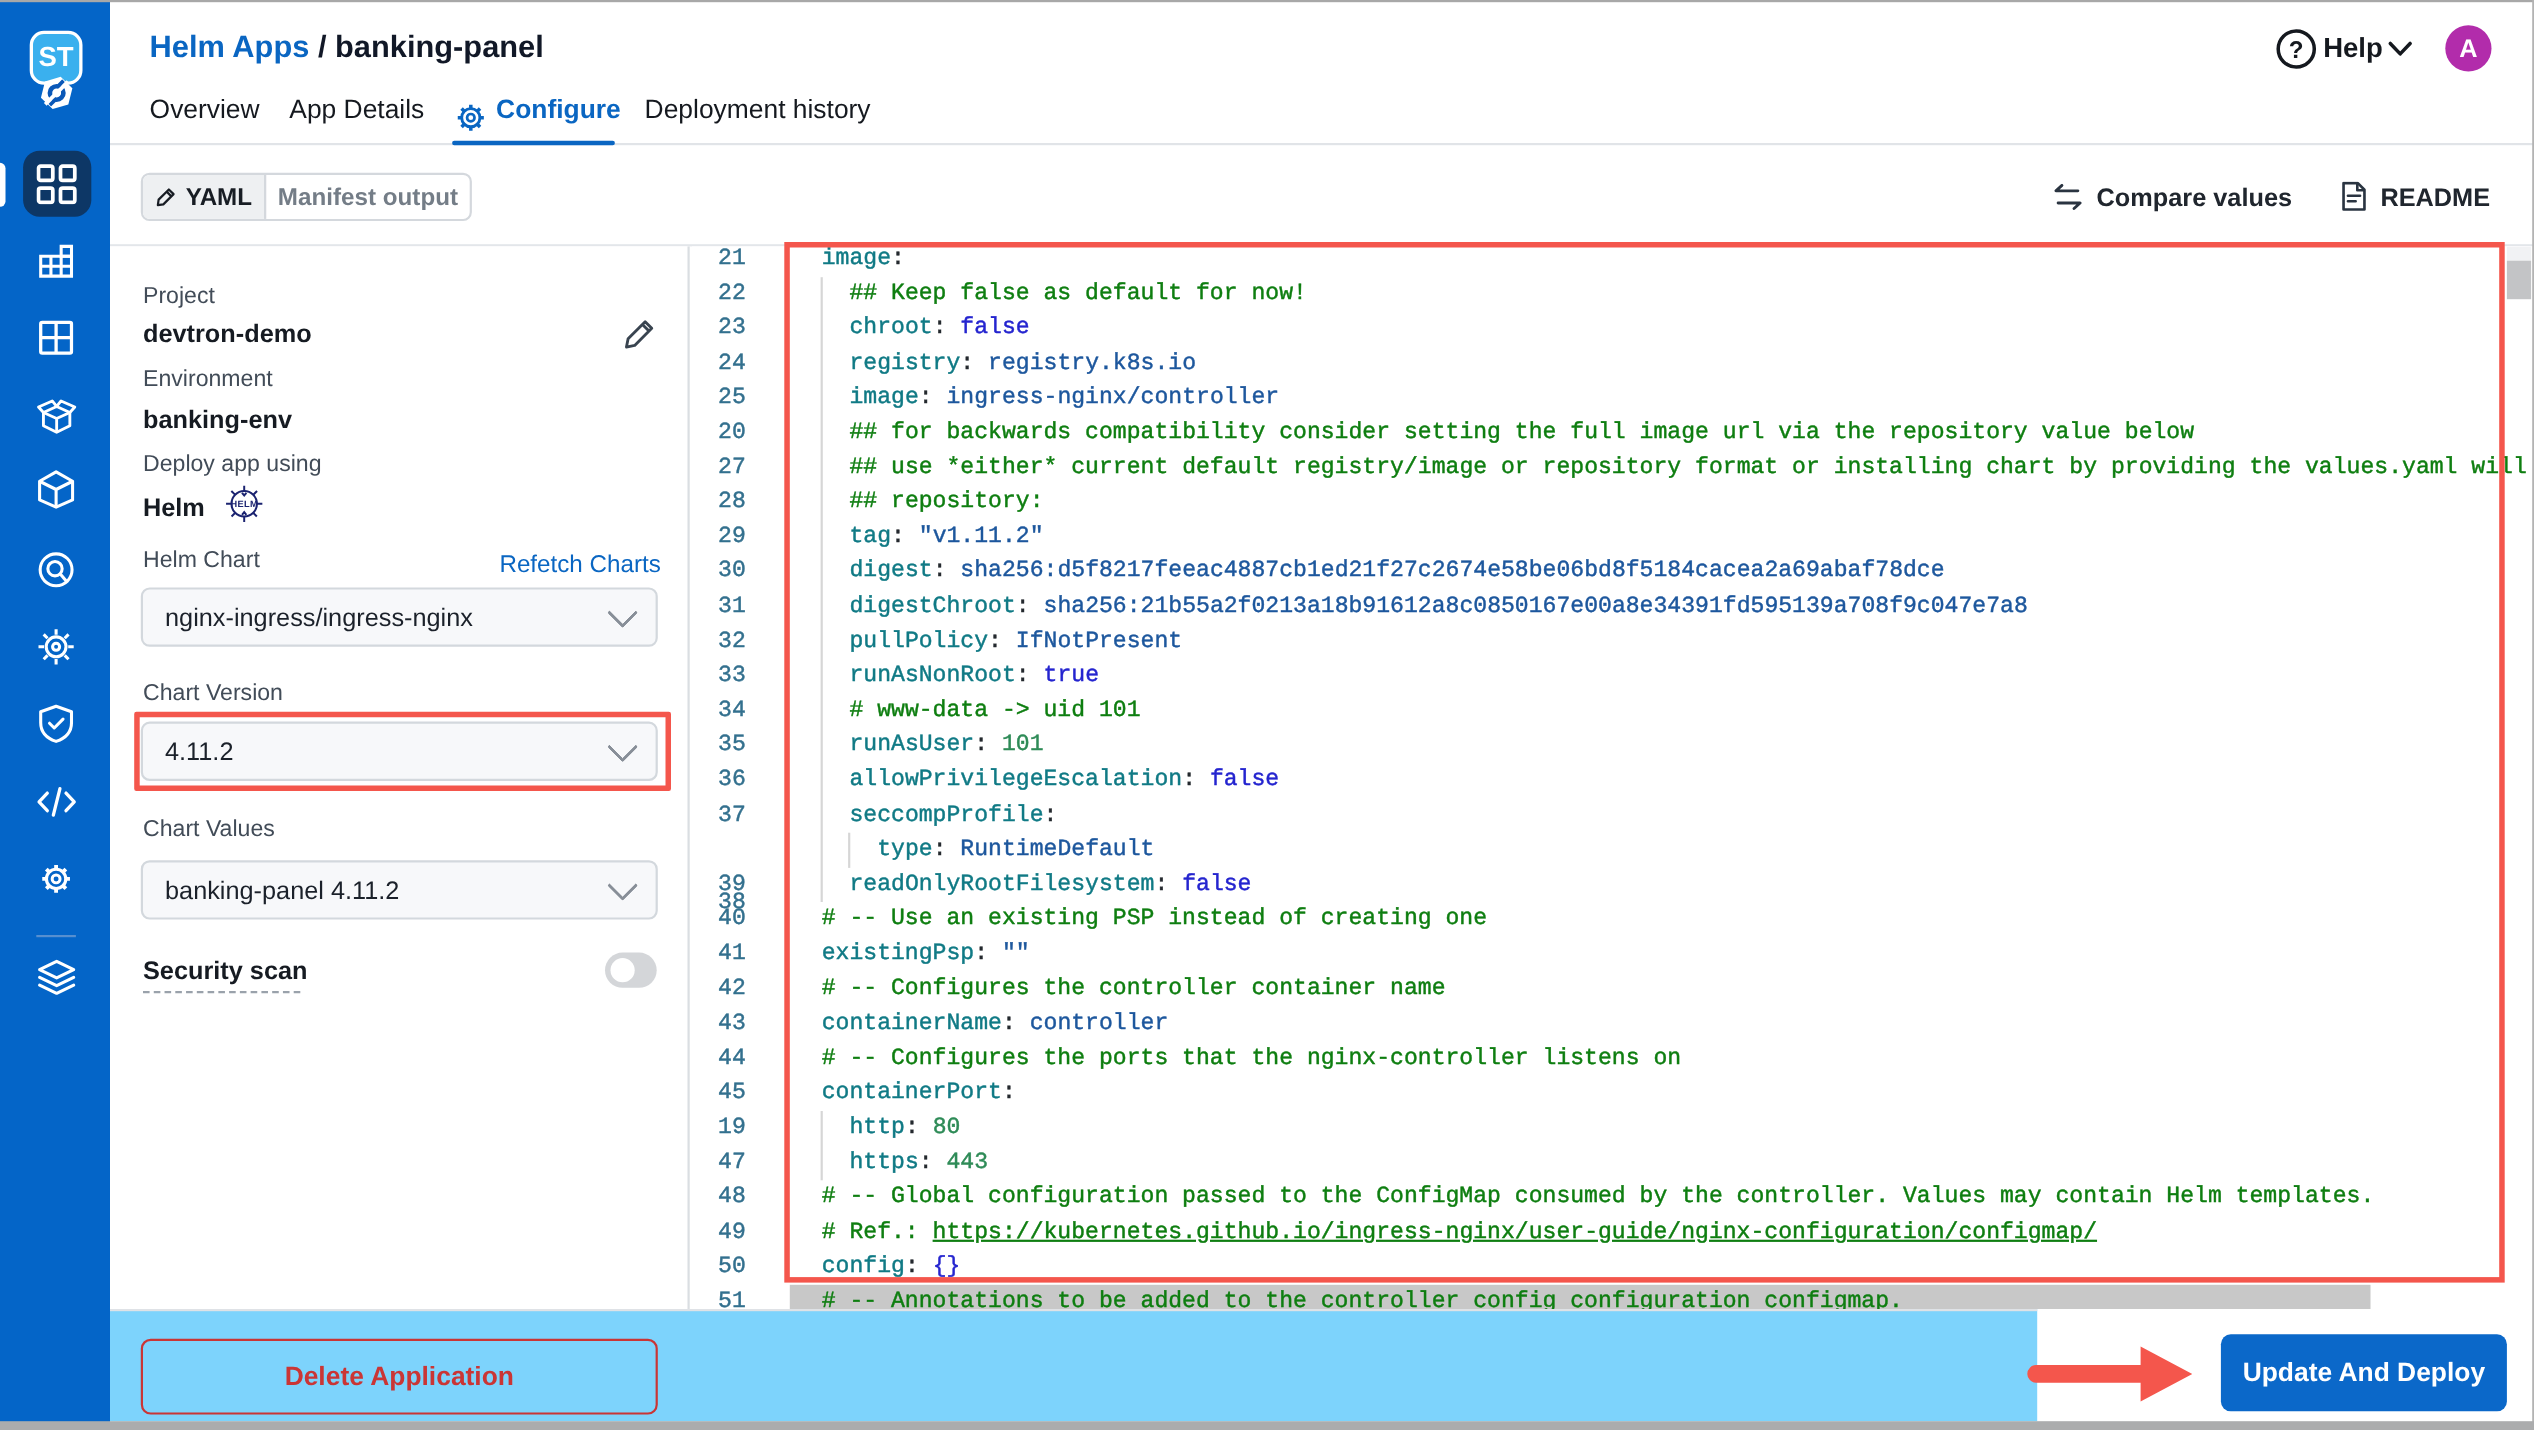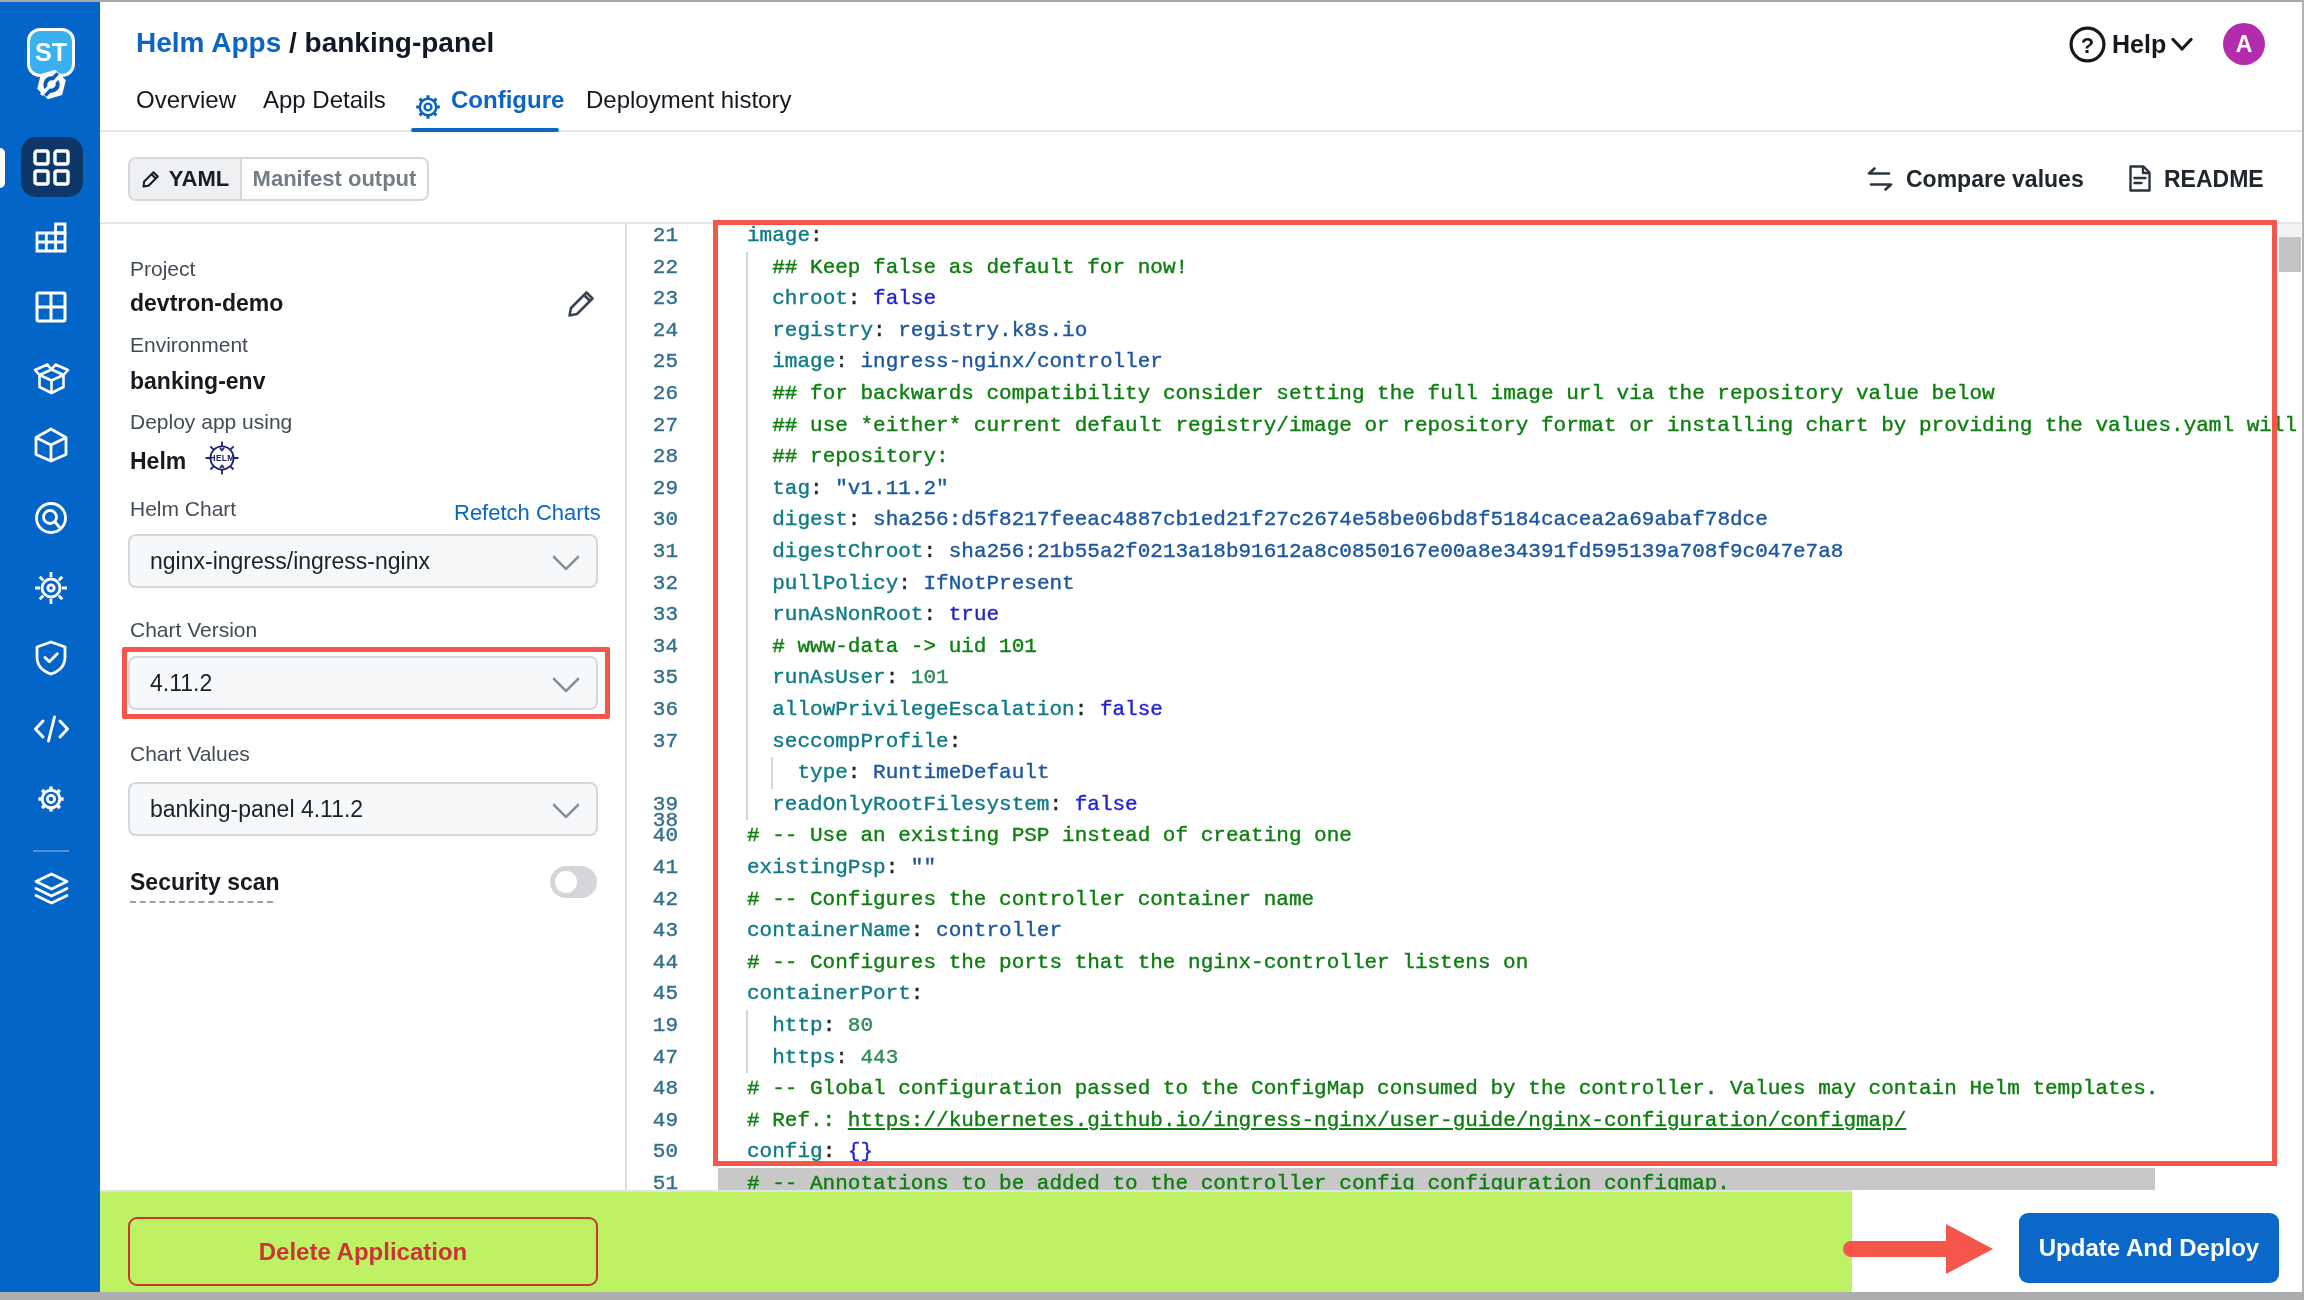--- a/index.html
+++ b/index.html
@@ -43,21 +43,21 @@
   .v { color:#1d579d; }
   .b { color:#2424cf; }
   .n { color:#2e8b57; }
   .guide { position:absolute; width:1.6px; background:#d6d6d6; }
   #sel51 { position:absolute; left:89px; top:944px; width:1437px; height:22px; background:#c8c8c8; }
 
   
   .redbox { position:absolute; border:5px solid #f4564c; }
 
   
-  #footer { position:absolute; left:100px; top:1190px; width:1752px; height:102px; background:#bef264; border-top:2px solid #dfe2e6; }
+  #footer { position:absolute; left:100px; top:1190px; width:1752px; height:102px; background:#7dd3fc; border-top:2px solid #dfe2e6; }
   #delbtn { position:absolute; left:28px; top:25px; width:470px; height:69px; border:2px solid #ca3535; border-radius:9px; color:#ca3535; font-size:24px; font-weight:700; display:flex; align-items:center; justify-content:center; }
   #updbtn { position:absolute; left:1919px; top:21px; width:260px; height:70px; background:#0b68c9; border-radius:9px; color:#fff; font-size:24px; font-weight:700; display:flex; align-items:center; justify-content:center; }
 
   
   #topedge { position:absolute; left:0; top:0; width:2304px; height:2px; background:#a8a8a8; }
   #rightedge { position:absolute; right:0; top:0; width:2px; height:1300px; background:#b3b3b3; }
   #botedge { position:absolute; left:0; top:1292px; width:2304px; height:8px; background:#abacad; }
 </style>
 </head>
 <body>
@@ -268,21 +268,21 @@
     <div class="ln" style="top:-4.0px;">21</div>
     <div class="cl" style="top:-4.0px;"><span class="k">image</span>:</div>
     <div class="ln" style="top:27.6px;">22</div>
     <div class="cl" style="top:27.6px;">  <span class="c">## Keep false as default for now!</span></div>
     <div class="ln" style="top:59.2px;">23</div>
     <div class="cl" style="top:59.2px;">  <span class="k">chroot</span>: <span class="b">false</span></div>
     <div class="ln" style="top:90.8px;">24</div>
     <div class="cl" style="top:90.8px;">  <span class="k">registry</span>: <span class="v">registry.k8s.io</span></div>
     <div class="ln" style="top:122.4px;">25</div>
     <div class="cl" style="top:122.4px;">  <span class="k">image</span>: <span class="v">ingress-nginx/controller</span></div>
-    <div class="ln" style="top:154.0px;">26</div>
+    <div class="ln" style="top:154.0px;">20</div>
     <div class="cl" style="top:154.0px;">  <span class="c">## for backwards compatibility consider setting the full image url via the repository value below</span></div>
     <div class="ln" style="top:185.6px;">27</div>
     <div class="cl" style="top:185.6px;">  <span class="c">## use *either* current default registry/image or repository format or installing chart by providing the values.yaml will</span></div>
     <div class="ln" style="top:217.2px;">28</div>
     <div class="cl" style="top:217.2px;">  <span class="c">## repository:</span></div>
     <div class="ln" style="top:248.8px;">29</div>
     <div class="cl" style="top:248.8px;">  <span class="k">tag</span>: <span class="v">"v1.11.2"</span></div>
     <div class="ln" style="top:280.4px;">30</div>
     <div class="cl" style="top:280.4px;">  <span class="k">digest</span>: <span class="v">sha256:d5f8217feeac4887cb1ed21f27c2674e58be06bd8f5184cacea2a69abaf78dce</span></div>
     <div class="ln" style="top:312.0px;">31</div>

